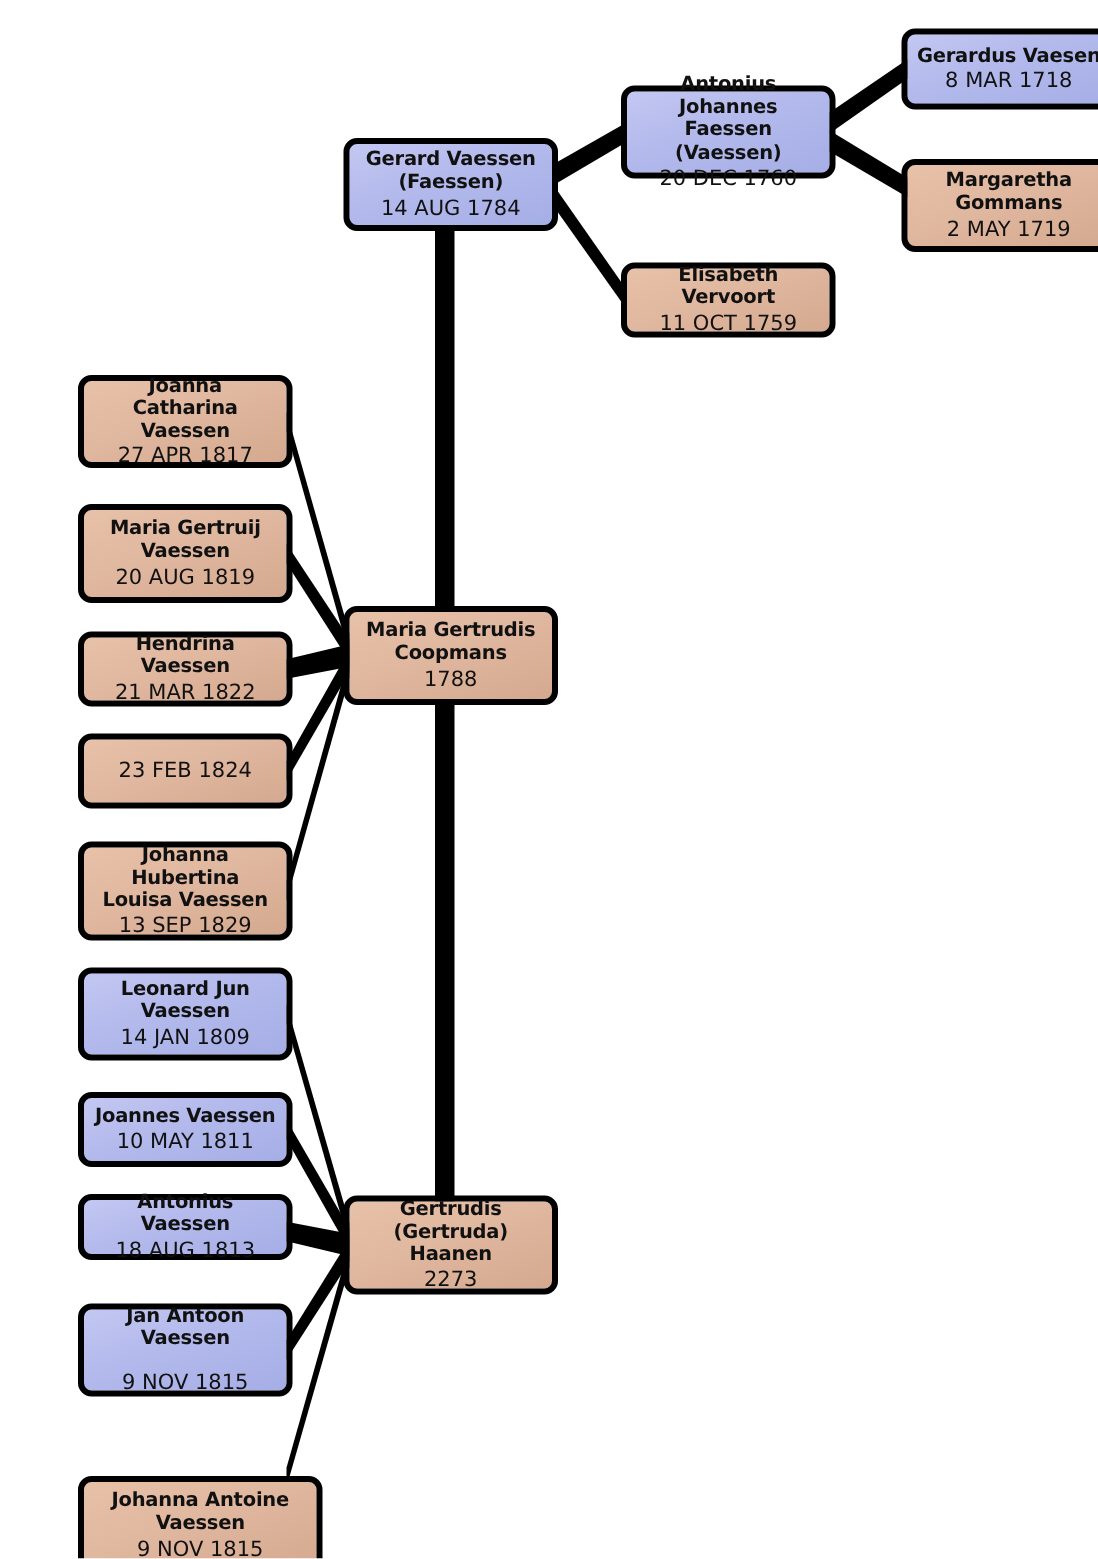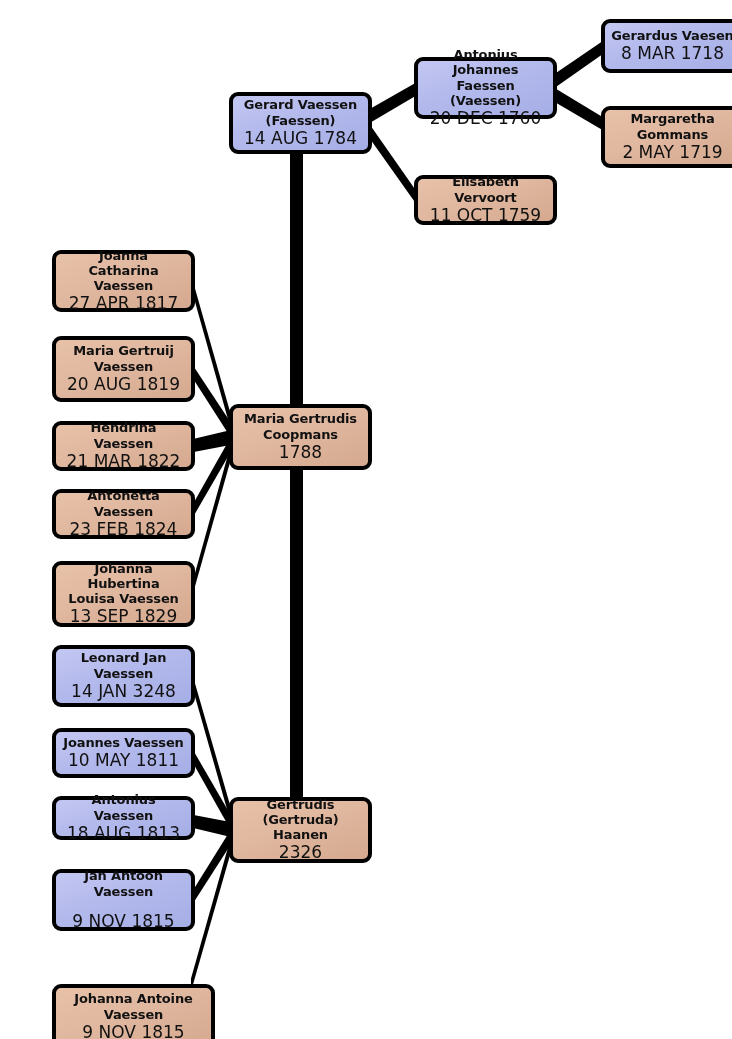--- a/index.html
+++ b/index.html
@@ -51,21 +51,21 @@
   }
   .nm {
     font-weight: bold;
     font-size: 13px;
     color: #111111;
     letter-spacing: -0.15px;
     white-space: pre-wrap;
   }
   .dt {
     font-weight: normal;
-    font-size: 17px;
+    font-size: 14px;
     color: #111111;
     margin-top: 1px;
   }
 </style>
 </head>
 <body>
 
 <div id="chart">
   <svg id="links" viewBox="0 0 732 1039" width="732" height="1039">
       <rect x="258" y="152" width="13" height="256" fill="#000000"></rect>
@@ -110,49 +110,48 @@
         <div class="dt">14 AUG 1784</div>
       </div>
       <div class="node female" style="left: 197px; top: 404px; width: 143px; height: 66px;">
         <div class="nm">Maria Gertrudis
 Coopmans</div>
         <div class="dt">1788</div>
       </div>
       <div class="node female" style="left: 197px; top: 797px; width: 143px; height: 66px;">
         <div class="nm">Gertrudis
 (Gertruda) Haanen</div>
-        <div class="dt">2326</div>
+        <div class="dt">2273</div>
       </div>
       <div class="node female" style="left: 20px; top: 250px; width: 143px; height: 62px;">
         <div class="nm">Joanna  Catharina
 Vaessen</div>
         <div class="dt">27 APR 1817</div>
       </div>
       <div class="node female" style="left: 20px; top: 336px; width: 143px; height: 66px;">
         <div class="nm">Maria Gertruij
 Vaessen</div>
         <div class="dt">20 AUG 1819</div>
       </div>
       <div class="node female" style="left: 20px; top: 421px; width: 143px; height: 50px;">
         <div class="nm">Hendrina Vaessen</div>
         <div class="dt">21 MAR 1822</div>
       </div>
       <div class="node female" style="left: 20px; top: 489px; width: 143px; height: 50px;">
-        <div class="nm">Antonetta Vaessen</div>
         <div class="dt">23 FEB 1824</div>
       </div>
       <div class="node female" style="left: 20px; top: 561px; width: 143px; height: 66px;">
         <div class="nm">Johanna Hubertina
 Louisa Vaessen</div>
         <div class="dt">13 SEP 1829</div>
       </div>
       <div class="node male" style="left: 20px; top: 645px; width: 143px; height: 62px;">
-        <div class="nm">Leonard Jan
+        <div class="nm">Leonard Jun
 Vaessen</div>
-        <div class="dt">14 JAN 3248</div>
+        <div class="dt">14 JAN 1809</div>
       </div>
       <div class="node male" style="left: 20px; top: 728px; width: 143px; height: 50px;">
         <div class="nm">Joannes Vaessen</div>
         <div class="dt">10 MAY 1811</div>
       </div>
       <div class="node male" style="left: 20px; top: 796px; width: 143px; height: 44px;">
         <div class="nm">Antonius Vaessen</div>
         <div class="dt">18 AUG 1813</div>
       </div>
       <div class="node male" style="left: 20px; top: 869px; width: 143px; height: 62px; gap: 12px;">

